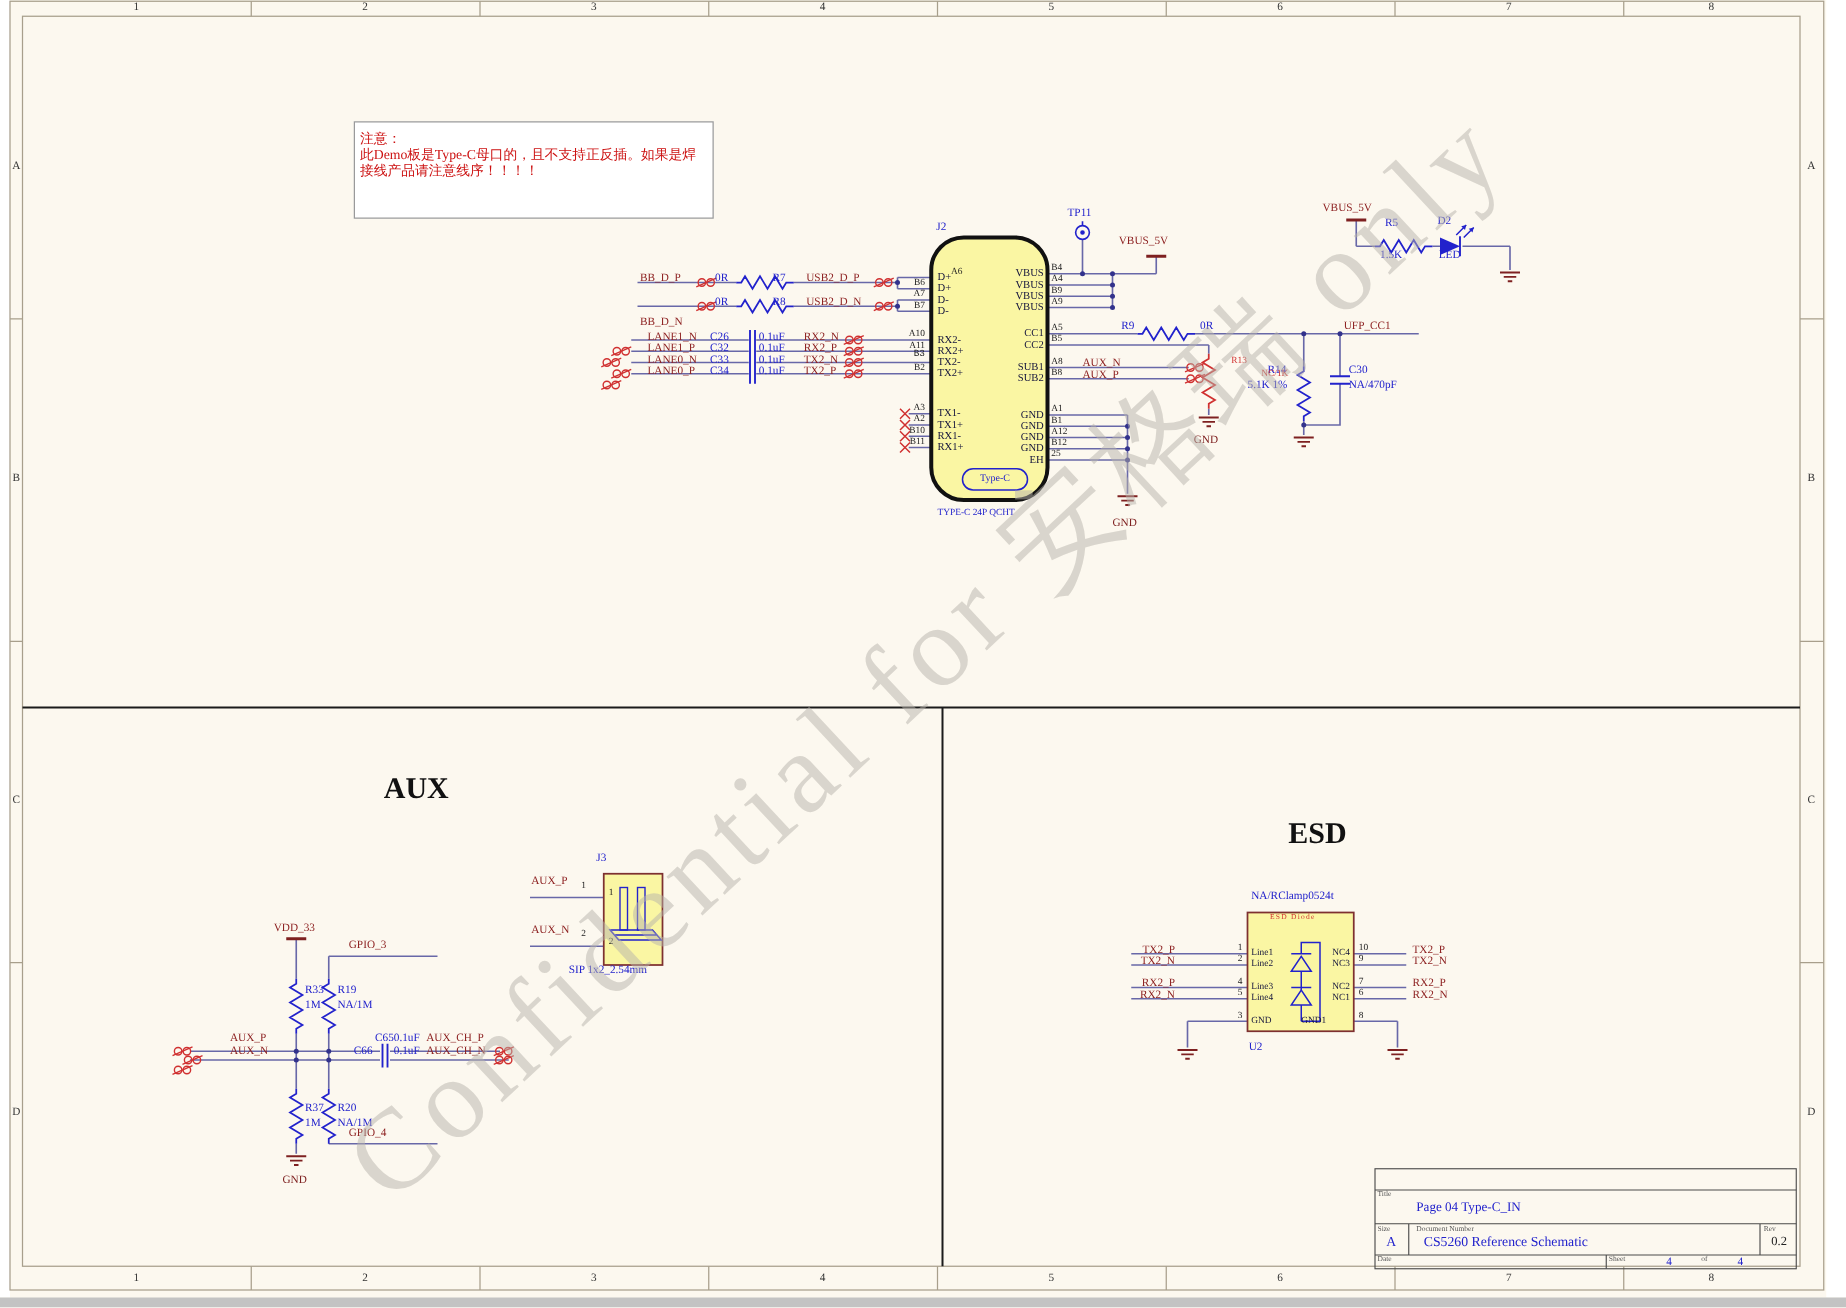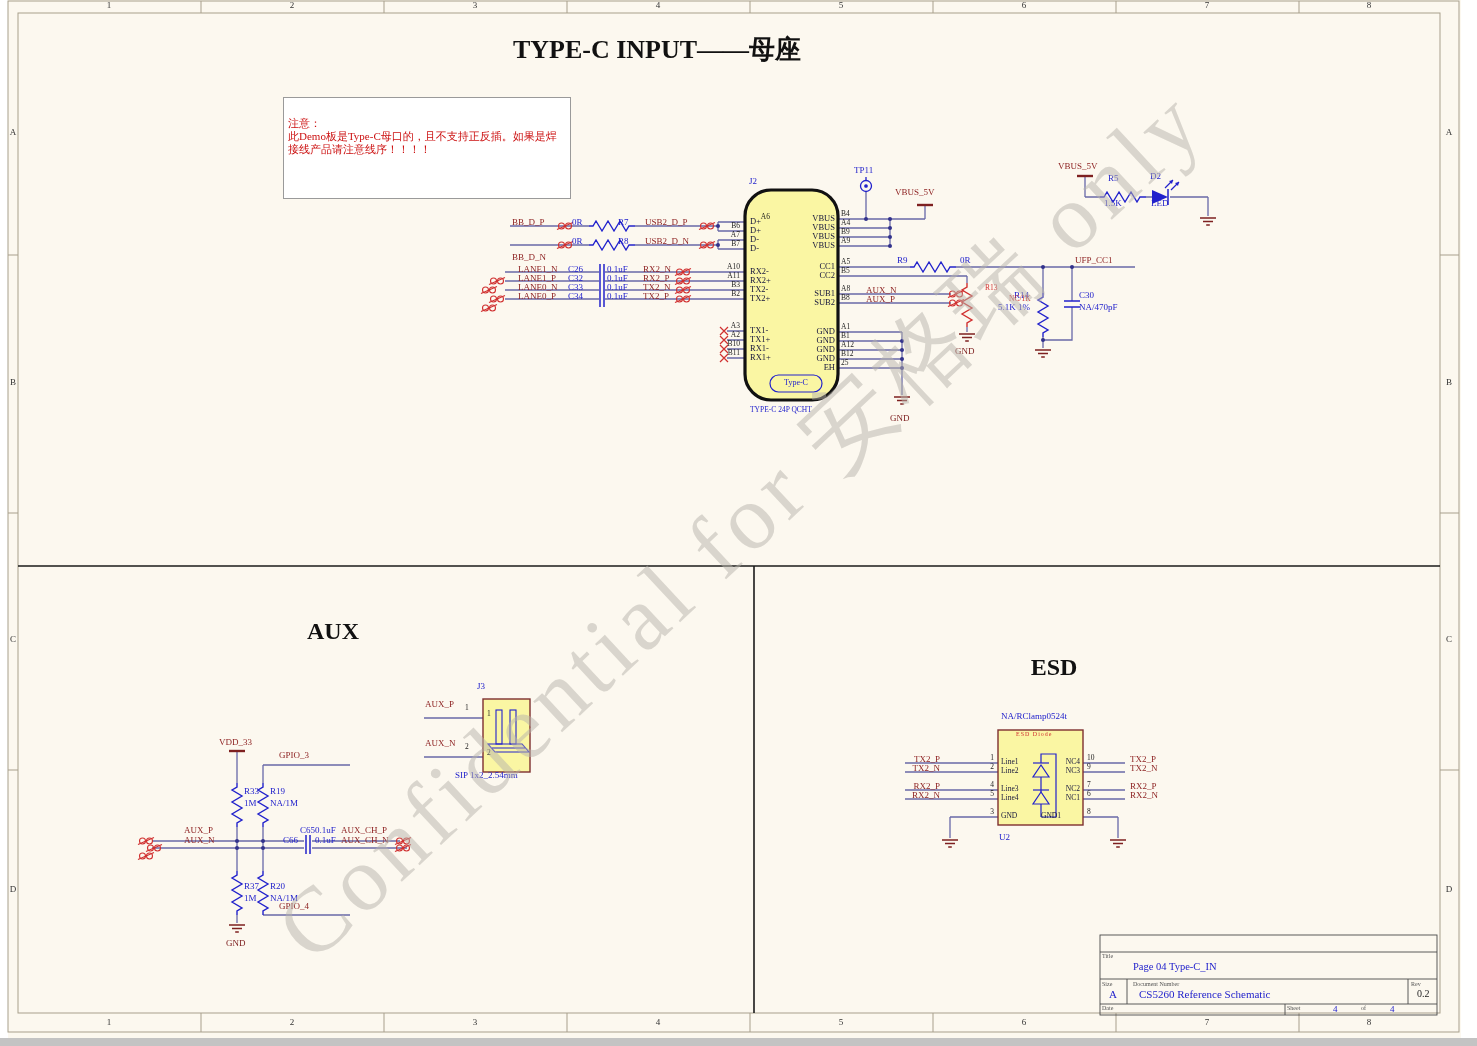--- a/index.html
+++ b/index.html
@@ -16,21 +16,21 @@
   .pn{font-size:7.5px;color:#1c1c1c;}
   .sm{font-size:7.5px;}
   .tiny{font-size:6px;color:#555;}
   .pre{white-space:pre-line;line-height:9px;font-size:8.5px;}
   .ra{text-align:right;}
   .bn{position:absolute;z-index:2;font:9px "Liberation Serif",serif;color:#333;text-align:center;}
   .secT{position:absolute;z-index:2;font-weight:bold;color:#111;text-align:center;
         font-family:"Liberation Serif",serif;}
   .noteR{position:absolute;z-index:2;left:283px;top:97px;width:278px;height:62px;background:#FFFFFF;
          border:1px solid #9a9a9a;color:#CC1111;font:11px/13px "Liberation Serif",serif;
-         padding:19px 4px;white-space:pre-line;}
+         padding:7px 4px;white-space:pre-line;}
   .noteY{position:absolute;z-index:2;left:938px;top:96px;width:115px;height:70px;background:#FBF7A3;
          border:1px solid #BBAE52;color:#333;font:7.5px/10px "Liberation Sans",sans-serif;
          padding:4px 3px 0 6px;white-space:pre-line;}
   .noteY .fold{position:absolute;right:0;bottom:0;width:0;height:0;
          border-left:8px solid transparent;border-bottom:8px solid #CDC06A;}
   .noteY .pin{position:absolute;left:0;top:0;width:0;height:0;
          border-right:6px solid transparent;border-top:6px solid #C42A2A;}
   .wm{position:absolute;z-index:3;left:-10px;top:462px;width:1500px;text-align:center;
       font:92px "Liberation Serif",serif;color:#B8B4AC;opacity:.5;letter-spacing:6px;
       transform:rotate(-43deg);pointer-events:none;}
@@ -256,21 +256,20 @@
   <span class="bn" style="left:1349px;top:1017px;width:40px;">8</span>
   <span class="bn" style="left:8px;top:127px;width:10px;">A</span>
   <span class="bn" style="left:8px;top:377px;width:10px;">B</span>
   <span class="bn" style="left:8px;top:634px;width:10px;">C</span>
   <span class="bn" style="left:8px;top:884px;width:10px;">D</span>
   <span class="bn" style="left:1444px;top:127px;width:10px;">A</span>
   <span class="bn" style="left:1444px;top:377px;width:10px;">B</span>
   <span class="bn" style="left:1444px;top:634px;width:10px;">C</span>
   <span class="bn" style="left:1444px;top:884px;width:10px;">D</span>
 
-  <div class="secT" style="left:407px;top:32px;width:500px;font-size:26px;">TYPE-C INPUT——母座</div>
   <div class="secT" style="left:293px;top:618px;width:80px;font-size:24px;">AUX</div>
   <div class="secT" style="left:1014px;top:618px;width:80px;font-size:24px;margin-top:36px;">ESD</div>
 
   <div class="noteR">注意：
 此Demo板是Type-C母口的，且不支持正反插。如果是焊
 接线产品请注意线序！！！！</div>
 
   <span class="lb bl" style="left:854px;top:165px;">TP11</span>
   <span class="lb" style="left:895px;top:187px;">VBUS_5V</span>
   <span class="lb" style="left:1058px;top:161px;">VBUS_5V</span>
@@ -303,21 +302,21 @@
 EH</div>
   <span class="lb bl" style="left:774px;top:378px;width:44px;text-align:center;font-size:8px;">Type-C</span>
   <span class="lb bl sm" style="left:750px;top:405px;">TYPE-C 24P QCHT</span>
 
   <span class="lb pn ra" style="left:744px;top:212px;width:26px;">A6</span>
   <span class="lb pn ra" style="left:714px;top:221px;width:26px;">B6</span>
   <span class="lb pn ra" style="left:714px;top:230px;width:26px;">A7</span>
   <span class="lb pn ra" style="left:714px;top:239px;width:26px;">B7</span>
   <span class="lb pn ra" style="left:714px;top:262px;width:26px;">A10</span>
   <span class="lb pn ra" style="left:714px;top:271px;width:26px;">A11</span>
-  <span class="lb pn ra" style="left:714px;top:280px;width:26px;">B3</span>
+  <span class="lb pn ra" style="left:714px;top:280px;width:26px;font-family:Liberation Mono, monospace;">B3</span>
   <span class="lb pn ra" style="left:714px;top:289px;width:26px;">B2</span>
   <span class="lb pn ra" style="left:714px;top:321px;width:26px;">A3</span>
   <span class="lb pn ra" style="left:714px;top:330px;width:26px;">A2</span>
   <span class="lb pn ra" style="left:714px;top:339px;width:26px;">B10</span>
   <span class="lb pn ra" style="left:714px;top:348px;width:26px;">B11</span>
 
   <span class="lb pn" style="left:841px;top:209px;">B4</span>
   <span class="lb pn" style="left:841px;top:218px;">A4</span>
   <span class="lb pn" style="left:841px;top:227px;">B9</span>
   <span class="lb pn" style="left:841px;top:236px;">A9</span>

